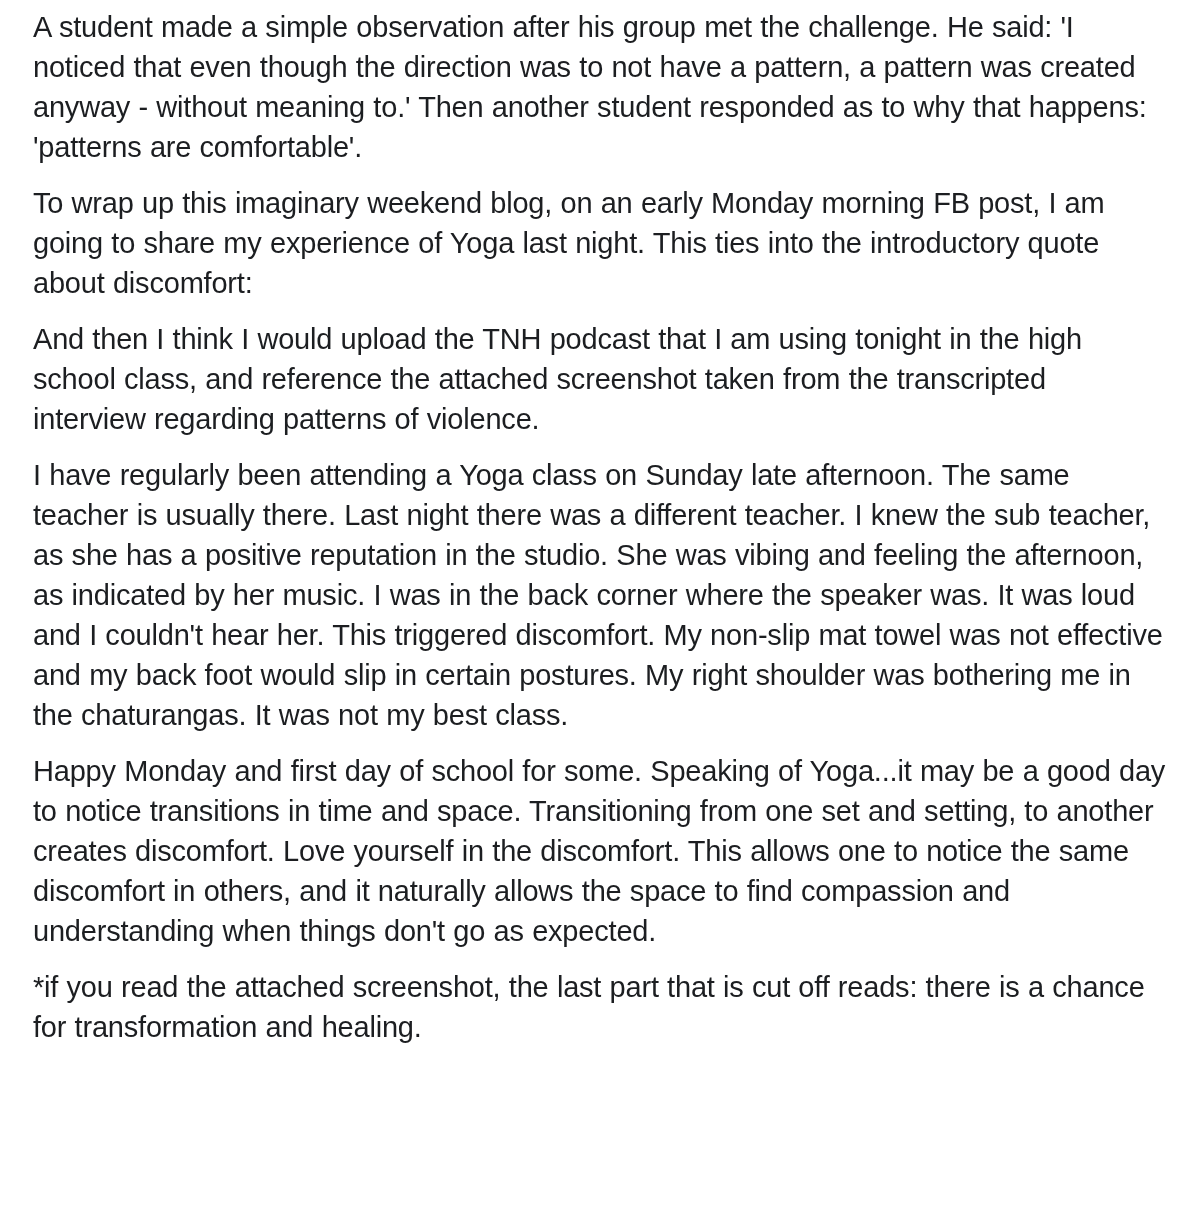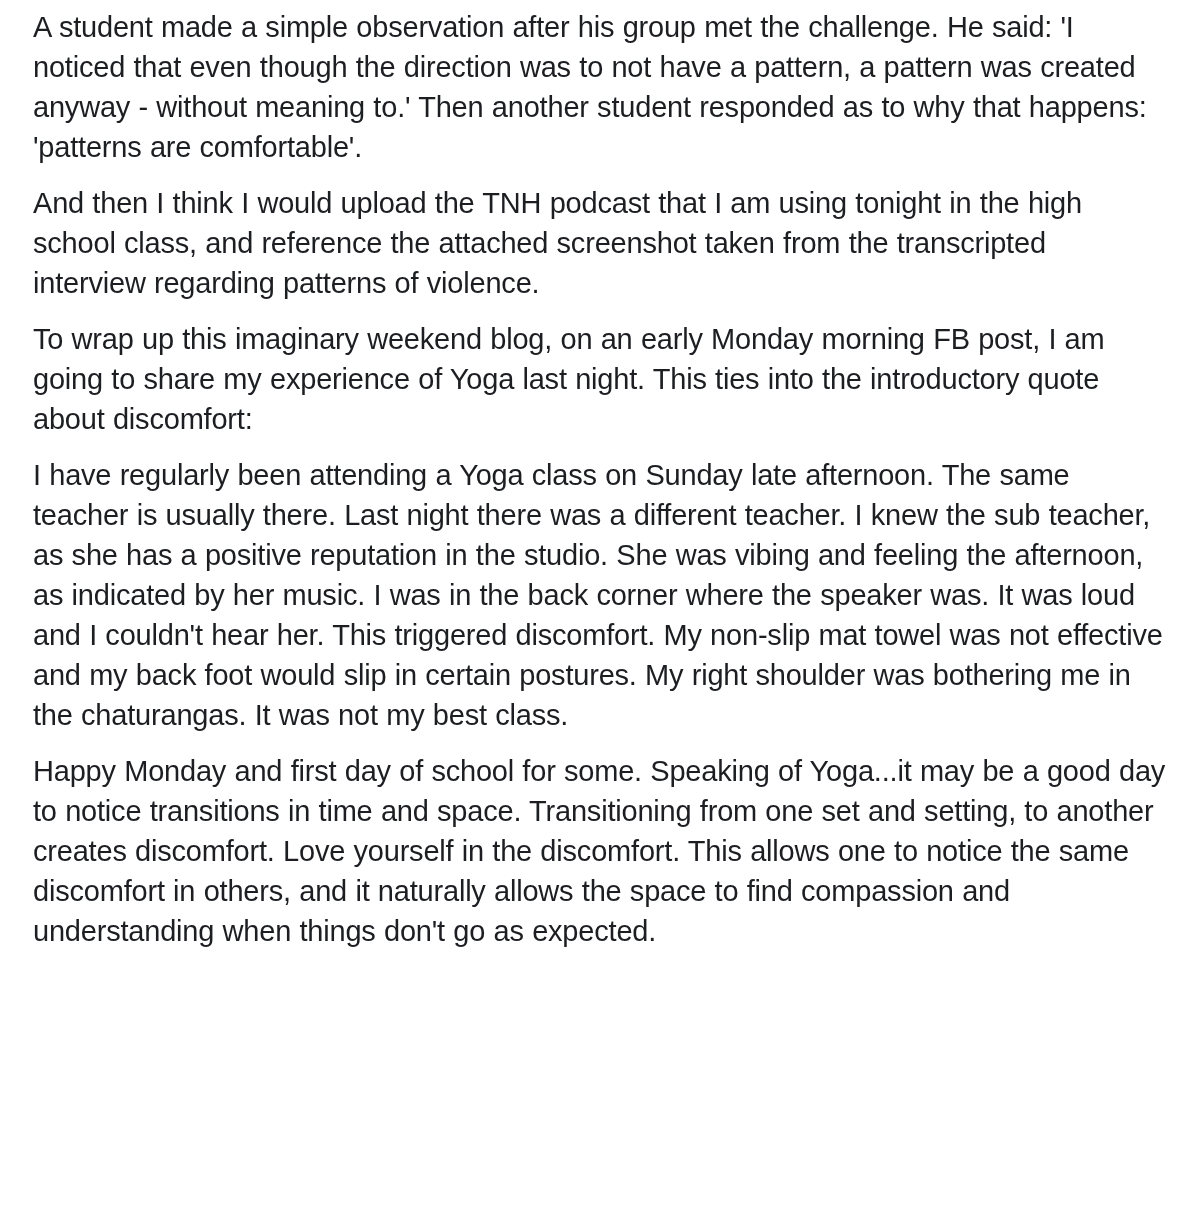--- a/index.html
+++ b/index.html
@@ -24,17 +24,18 @@
     color: #1c1e21;
     letter-spacing: -0.2px;
     word-spacing: 0.5px;
   }
 </style>
 </head>
 <body>
 
 <div class="post-body">
   <p>A student made a simple observation after his group met the challenge. He said: 'I noticed that even though the direction was to not have a pattern, a pattern was created anyway - without meaning to.' Then another student responded as to why that happens: 'patterns are comfortable'.</p>
+  <p>To wrap up this imaginary weekend blog, on an early Monday morning FB post, I am going to share my experience of Yoga last night. This ties into the introductory quote about discomfort:</p>
   <p>And then I think I would upload the TNH podcast that I am using tonight in the high school class, and reference the attached screenshot taken from the transcripted interview regarding patterns of violence.</p>
-  <p>To wrap up this imaginary weekend blog, on an early Monday morning FB post, I am going to share my experience of Yoga last night. This ties into the introductory quote about discomfort:</p>
   <p>I have regularly been attending a Yoga class on Sunday late afternoon. The same teacher is usually there. Last night there was a different teacher. I knew the sub teacher, as she has a positive reputation in the studio. She was vibing and feeling the afternoon, as indicated by her music. I was in the back corner where the speaker was. It was loud and I couldn't hear her. This triggered discomfort. My non-slip mat towel was not effective and my back foot would slip in certain postures. My right shoulder was bothering me in the chaturangas. It was not my best class.</p>
   <p>Happy Monday and first day of school for some. Speaking of Yoga...it may be a good day to notice transitions in time and space. Transitioning from one set and setting, to another creates discomfort. Love yourself in the discomfort. This allows one to notice the same discomfort in others, and it naturally allows the space to find compassion and understanding when things don't go as expected.</p>
+  <p>*if you read the attached screenshot, the last part that is cut off reads: there is a chance for transformation and healing.</p>
 </div>
 
 </body></html>

